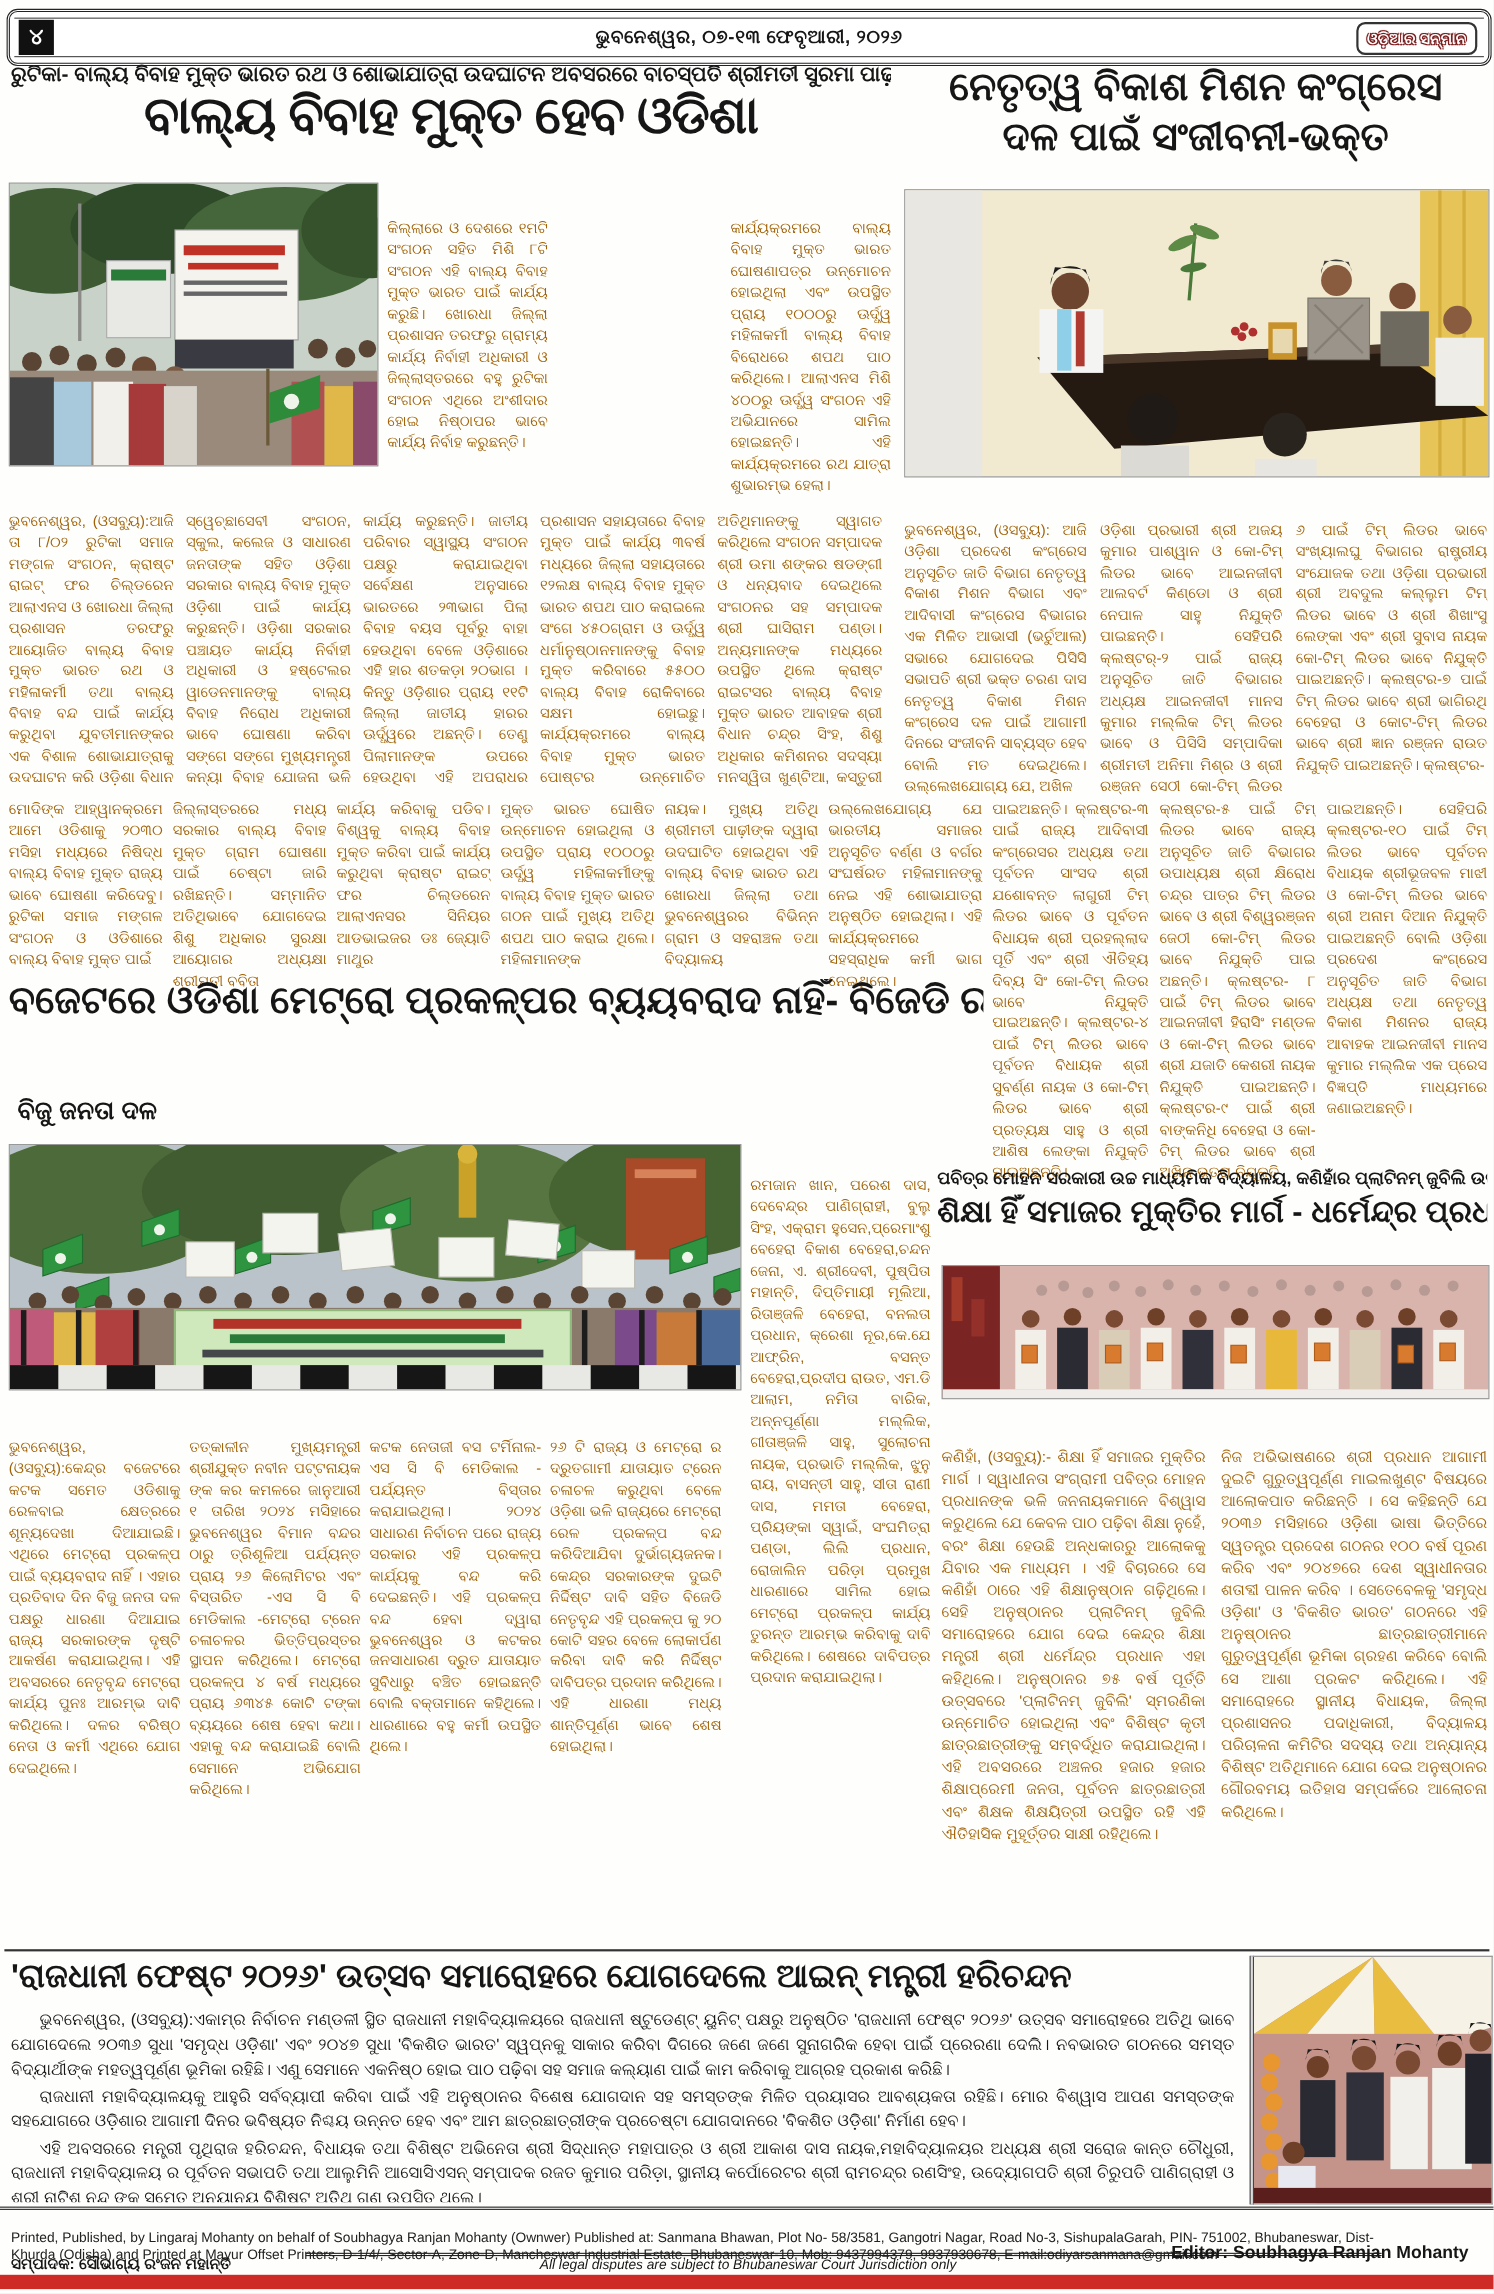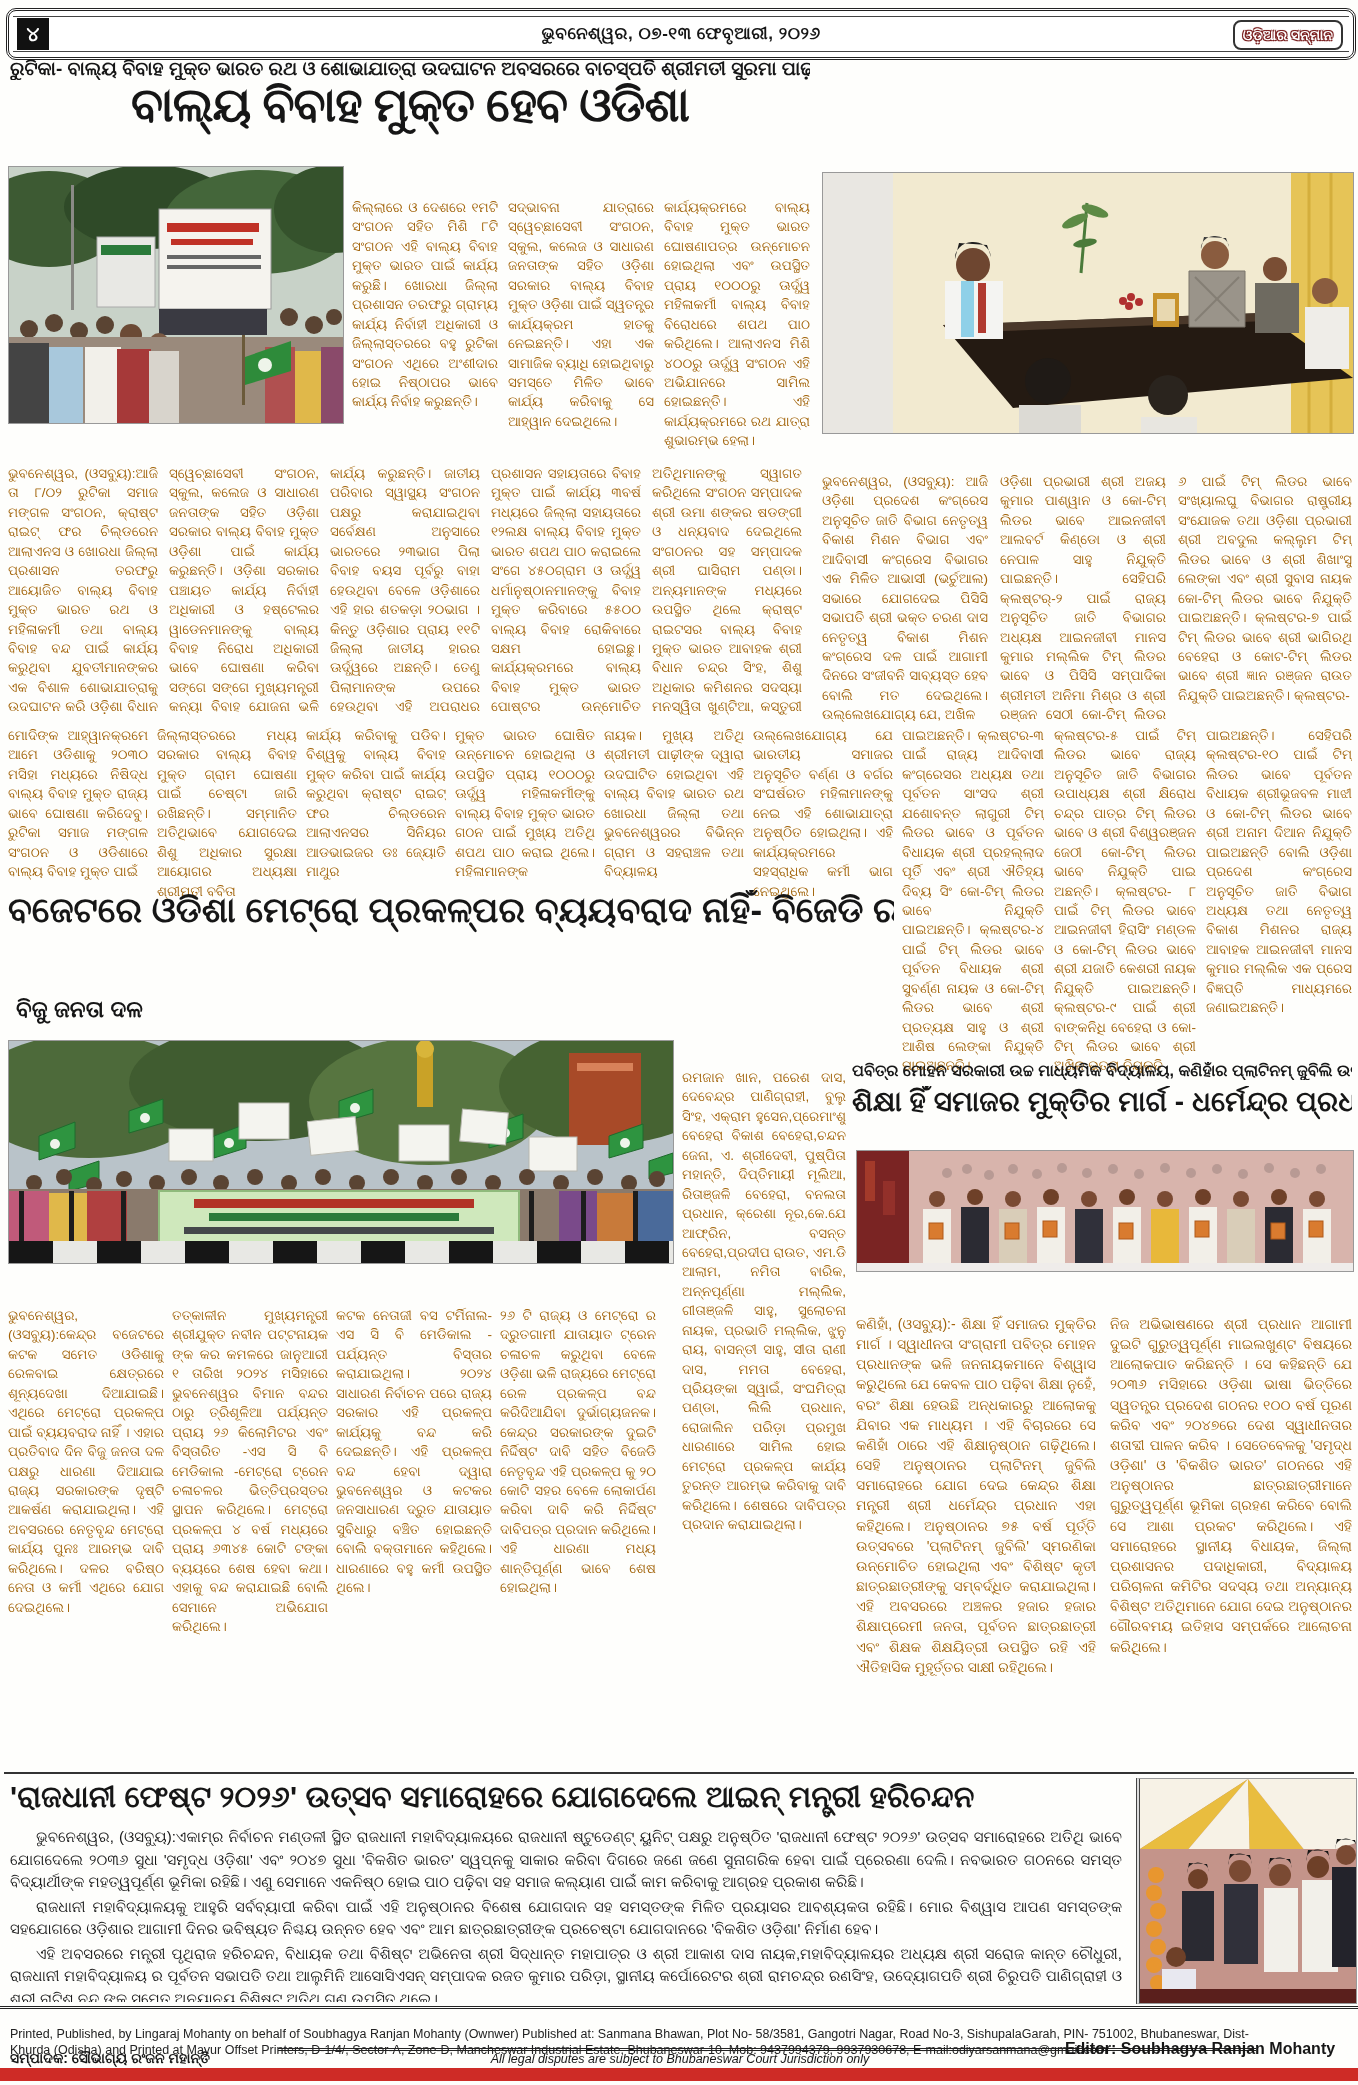--- a/index.html
+++ b/index.html
@@ -97,36 +97,39 @@
     <rect x="140" y="184" width="30" height="72" fill="#d8d4cc"></rect>
     <rect x="256" y="180" width="30" height="76" fill="#b05050"></rect>
     <rect x="286" y="184" width="28" height="72" fill="#e0b84a"></rect>
     <rect x="312" y="180" width="22" height="76" fill="#8a4a6a"></rect>
     <path d="M236,190 l46,-16 v30 l-46,14 z" fill="#2e8b3a"></path>
     <rect x="233" y="168" width="3" height="70" fill="#6b5a3a"></rect>
     <circle cx="256" cy="198" r="7" fill="#eef4ea"></circle>
   </svg>
 
   <div class="abs col" style="left:352px;top:166px;width:146px;height:258px;">କିଲ୍ଲାରେ ଓ ଦେଶରେ ୧ମଟି ସଂଗଠନ ସହିତ ମିଶି ୮ଟି ସଂଗଠନ ଏହି ବାଲ୍ୟ ବିବାହ ମୁକ୍ତ ଭାରତ ପାଇଁ କାର୍ଯ୍ୟ କରୁଛି। ଖୋରଧା ଜିଲ୍ଲା ପ୍ରଶାସନ ତରଫରୁ ଗ୍ରାମ୍ୟ କାର୍ଯ୍ୟ ନିର୍ବାହୀ ଅଧିକାରୀ ଓ ଜିଲ୍ଲାସ୍ତରରେ ବହୁ ରୁଟିକା ସଂଗଠନ ଏଥିରେ ଅଂଶୀଦାର ହୋଇ ନିଷ୍ଠାପର ଭାବେ କାର୍ଯ୍ୟ ନିର୍ବାହ କରୁଛନ୍ତି।</div>
-  <div class="abs col" style="left:508px;top:166px;width:146px;height:258px;">ସଦ୍‌ଭାବନା ଯାତ୍ରାରେ ସ୍ୱେଚ୍ଛାସେବୀ ସଂଗଠନ, ସ୍କୁଲ, କଲେଜ ଓ ସାଧାରଣ ଜନତାଙ୍କ ସହିତ ଓଡ଼ିଶା ସରକାର ବାଲ୍ୟ ବିବାହ ମୁକ୍ତ ଓଡ଼ିଶା ପାଇଁ ସ୍ୱତନ୍ତ୍ର କାର୍ଯ୍ୟକ୍ରମ ହାତକୁ ନେଇଛନ୍ତି। ଏହା ଏକ ସାମାଜିକ ବ୍ୟାଧି ହୋଇଥିବାରୁ ସମସ୍ତେ ମିଳିତ ଭାବେ କାର୍ଯ୍ୟ କରିବାକୁ ସେ ଆହ୍ୱାନ ଦେଇଥିଲେ।</div>
   <div class="abs col" style="left:664px;top:166px;width:146px;height:258px;">କାର୍ଯ୍ୟକ୍ରମରେ ବାଲ୍ୟ ବିବାହ ମୁକ୍ତ ଭାରତ ଘୋଷଣାପତ୍ର ଉନ୍ମୋଚନ ହୋଇଥିଲା ଏବଂ ଉପସ୍ଥିତ ପ୍ରାୟ ୧୦୦୦ରୁ ଊର୍ଦ୍ଧ୍ୱ ମହିଳାକର୍ମୀ ବାଲ୍ୟ ବିବାହ ବିରୋଧରେ ଶପଥ ପାଠ କରିଥିଲେ। ଆଲାଏନସ ମିଶି ୪୦୦ରୁ ଊର୍ଦ୍ଧ୍ୱ ସଂଗଠନ ଏହି ଅଭିଯାନରେ ସାମିଲ ହୋଇଛନ୍ତି। ଏହି କାର୍ଯ୍ୟକ୍ରମରେ ରଥ ଯାତ୍ରା ଶୁଭାରମ୍ଭ ହେଲା।</div>
 
   <div class="abs col" style="left:8px;top:432px;width:150px;height:256px;">ଭୁବନେଶ୍ୱର, (ଓସବ୍ୟୁ):ଆଜି ତା ୮/୦୨ ରୁଟିକା ସମାଜ ମଙ୍ଗଳ ସଂଗଠନ, କ୍ରାଷ୍ଟ ରାଇଟ୍ ଫର ଚିଲ୍ଡରେନ ଆଲାଏନସ ଓ ଖୋରଧା ଜିଲ୍ଲା ପ୍ରଶାସନ ତରଫରୁ ଆୟୋଜିତ ବାଲ୍ୟ ବିବାହ ମୁକ୍ତ ଭାରତ ରଥ ଓ ମହିଳାକର୍ମୀ ତଥା ବାଲ୍ୟ ବିବାହ ବନ୍ଦ ପାଇଁ କାର୍ଯ୍ୟ କରୁଥିବା ଯୁବତୀମାନଙ୍କର ଏକ ବିଶାଳ ଶୋଭାଯାତ୍ରାକୁ ଉଦଘାଟନ କରି ଓଡ଼ିଶା ବିଧାନ ସଭା ବାଚସ୍ପତି ଶ୍ରୀମତୀ ସୁରମା ପାଢ଼ୀ କହିଲେ ଯଶସ୍ୱୀ ପ୍ରଧାନମନ୍ତ୍ରୀ ନରେନ୍ଦ୍ର ମୋଦିଙ୍କ ଆହ୍ୱାନକ୍ରମେ ଆମେ</div>
   <div class="abs col" style="left:169px;top:432px;width:150px;height:256px;">ସ୍ୱେଚ୍ଛାସେବୀ ସଂଗଠନ, ସ୍କୁଲ, କଲେଜ ଓ ସାଧାରଣ ଜନତାଙ୍କ ସହିତ ଓଡ଼ିଶା ସରକାର ବାଲ୍ୟ ବିବାହ ମୁକ୍ତ ଓଡ଼ିଶା ପାଇଁ କାର୍ଯ୍ୟ କରୁଛନ୍ତି। ଓଡ଼ିଶା ସରକାର ପଞ୍ଚାୟତ କାର୍ଯ୍ୟ ନିର୍ବାହୀ ଅଧିକାରୀ ଓ ହଷ୍ଟେଲର ୱାଡେନମାନଙ୍କୁ ବାଲ୍ୟ ବିବାହ ନିରୋଧ ଅଧିକାରୀ ଭାବେ ଘୋଷଣା କରିବା ସଙ୍ଗେ ସଙ୍ଗେ ମୁଖ୍ୟମନ୍ତ୍ରୀ କନ୍ୟା ବିବାହ ଯୋଜନା ଭଳି ଲୋକାଭିମୁଖୀ ଯୋଜନା ଘୋଷଣା କରି ବାଲ୍ୟ ବିବାହ ରୋକିବାକୁ ପ୍ରୟାସ କରିଛନ୍ତି। ଜିଲ୍ଲାସ୍ତରରେ ମଧ୍ୟ ସରକାର ବାଲ୍ୟ</div>
   <div class="abs col" style="left:330px;top:432px;width:150px;height:256px;">କାର୍ଯ୍ୟ କରୁଛନ୍ତି। ଜାତୀୟ ପରିବାର ସ୍ୱାସ୍ଥ୍ୟ ସଂଗଠନ ପକ୍ଷରୁ କରାଯାଇଥିବା ସର୍ବେକ୍ଷଣ ଅନୁସାରେ ଭାରତରେ ୨୩ଭାଗ ପିଲା ବିବାହ ବୟସ ପୂର୍ବରୁ ବାହା ହେଉଥିବା ବେଳେ ଓଡ଼ିଶାରେ ଏହି ହାର ଶତକଡ଼ା ୨୦ଭାଗ । କିନ୍ତୁ ଓଡ଼ିଶାର ପ୍ରାୟ ୧୧ଟି ଜିଲ୍ଲା ଜାତୀୟ ହାରର ଊର୍ଦ୍ଧ୍ୱରେ ଅଛନ୍ତି। ତେଣୁ ପିଲାମାନଙ୍କ ଉପରେ ହେଉଥିବା ଏହି ଅପରାଧର ମୂଳଉତ୍ପାଟନ କରିବାକୁ ହେଲେ ଆମେ ସମସ୍ତେ ଗୋଷ୍ଠୀ ସ୍ତରରେ ଏକାଠି ହୋଇ କାର୍ଯ୍ୟ କରିବାକୁ ପଡିବ।</div>
   <div class="abs col" style="left:491px;top:432px;width:150px;height:256px;">ପ୍ରଶାସନ ସହାୟତାରେ ବିବାହ ମୁକ୍ତ ପାଇଁ କାର୍ଯ୍ୟ ୩ବର୍ଷ ମଧ୍ୟରେ ଜିଲ୍ଲା ସହାୟତାରେ ୧୨ଲକ୍ଷ ବାଲ୍ୟ ବିବାହ ମୁକ୍ତ ଭାରତ ଶପଥ ପାଠ କରାଇଲେ ସଂଗେ ୪୫୦ଗ୍ରାମ ଓ ଊର୍ଦ୍ଧ୍ୱ ଧର୍ମାନୁଷ୍ଠାନମାନଙ୍କୁ ବିବାହ ମୁକ୍ତ କରିବାରେ ୫୫୦୦ ବାଲ୍ୟ ବିବାହ ରୋକିବାରେ ସକ୍ଷମ ହୋଇଛୁ। କାର୍ଯ୍ୟକ୍ରମରେ ବାଲ୍ୟ ବିବାହ ମୁକ୍ତ ଭାରତ ପୋଷ୍ଟର ଉନ୍ମୋଚିତ ହୋଇଥିଲା।</div>
   <div class="abs col" style="left:652px;top:432px;width:150px;height:256px;">ଅତିଥିମାନଙ୍କୁ ସ୍ୱାଗତ କରିଥିଲେ ସଂଗଠନ ସମ୍ପାଦକ ଶ୍ରୀ ଉମା ଶଙ୍କର ଷଡଙ୍ଗୀ ଓ ଧନ୍ୟବାଦ ଦେଇଥିଲେ ସଂଗଠନର ସହ ସମ୍ପାଦକ ଶ୍ରୀ ଘାସିରାମ ପଣ୍ଡା। ଅନ୍ୟମାନଙ୍କ ମଧ୍ୟରେ ଉପସ୍ଥିତ ଥିଲେ କ୍ରାଷ୍ଟ ରାଇଟସର ବାଲ୍ୟ ବିବାହ ମୁକ୍ତ ଭାରତ ଆବାହକ ଶ୍ରୀ ବିଧାନ ଚନ୍ଦ୍ର ସିଂହ, ଶିଶୁ ଅଧିକାର କମିଶନର ସଦସ୍ୟା ମନସ୍ୱିତା ଖୁଣ୍ଟିଆ, କସ୍ତୁରୀ ମିଶ୍ର, ସୁଜାତା ନାୟକ, ଚନ୍ଦନା ଦାସ, ଖୋରଧା ଜିଲ୍ଲା ସାମାଜିକ କଲ୍ୟାଣ ବିଭାଗର କାର୍ଯ୍ୟକ୍ରମ</div>
 
   <div class="abs col" style="left:8px;top:694px;width:140px;height:186px;">ମୋଦିଙ୍କ ଆହ୍ୱାନକ୍ରମେ ଆମେ ଓଡିଶାକୁ ୨୦୩୦ ମସିହା ମଧ୍ୟରେ ନିଷିଦ୍ଧ ବାଲ୍ୟ ବିବାହ ମୁକ୍ତ ରାଜ୍ୟ ଭାବେ ଘୋଷଣା କରିଦେବୁ। ରୁଟିକା ସମାଜ ମଙ୍ଗଳ ସଂଗଠନ ଓ ଓଡିଶାରେ ବାଲ୍ୟ ବିବାହ ମୁକ୍ତ ପାଇଁ</div>
   <div class="abs col" style="left:157px;top:694px;width:140px;height:186px;">ଜିଲ୍ଲାସ୍ତରରେ ମଧ୍ୟ ସରକାର ବାଲ୍ୟ ବିବାହ ମୁକ୍ତ ଗ୍ରାମ ଘୋଷଣା ପାଇଁ ଚେଷ୍ଟା ଜାରି ରଖିଛନ୍ତି। ସମ୍ମାନିତ ଅତିଥିଭାବେ ଯୋଗଦେଇ ଶିଶୁ ଅଧିକାର ସୁରକ୍ଷା ଆୟୋଗର ଅଧ୍ୟକ୍ଷା ଶ୍ରୀମତୀ ବବିତା</div>
   <div class="abs col" style="left:306px;top:694px;width:140px;height:186px;">କାର୍ଯ୍ୟ କରିବାକୁ ପଡିବ। ବିଶ୍ୱକୁ ବାଲ୍ୟ ବିବାହ ମୁକ୍ତ କରିବା ପାଇଁ କାର୍ଯ୍ୟ କରୁଥିବା କ୍ରାଷ୍ଟ ରାଇଟ୍ ଫର ଚିଲ୍ଡରେନ ଆଲାଏନସର ସିନିୟର ଆଡଭାଇଜର ଡଃ ଜ୍ୟୋତି ମାଥୁର</div>
   <div class="abs col" style="left:455px;top:694px;width:140px;height:186px;">ମୁକ୍ତ ଭାରତ ଘୋଷିତ ଉନ୍ମୋଚନ ହୋଇଥିଲା ଓ ଉପସ୍ଥିତ ପ୍ରାୟ ୧୦୦୦ରୁ ଊର୍ଦ୍ଧ୍ୱ ମହିଳାକର୍ମୀଙ୍କୁ ବାଲ୍ୟ ବିବାହ ମୁକ୍ତ ଭାରତ ଗଠନ ପାଇଁ ମୁଖ୍ୟ ଅତିଥି ଶପଥ ପାଠ କରାଇ ଥିଲେ। ମହିଳାମାନଙ୍କ</div>
   <div class="abs col" style="left:604px;top:694px;width:140px;height:186px;">ନାୟକ। ମୁଖ୍ୟ ଅତିଥି ଶ୍ରୀମତୀ ପାଢ଼ୀଙ୍କ ଦ୍ୱାରା ଉଦଘାଟିତ ହୋଇଥିବା ଏହି ବାଲ୍ୟ ବିବାହ ଭାରତ ରଥ ଖୋରଧା ଜିଲ୍ଲା ତଥା ଭୁବନେଶ୍ୱରର ବିଭିନ୍ନ ଗ୍ରାମ ଓ ସହରାଞ୍ଚଳ ତଥା ବିଦ୍ୟାଳୟ</div>
   <div class="abs col" style="left:753px;top:694px;width:140px;height:186px;">ଉଲ୍ଲେଖଯୋଗ୍ୟ ଯେ ଭାରତୀୟ ସମାଜର ଅନୁସୂଚିତ ବର୍ଣ୍ଣ ଓ ବର୍ଗର ସଂଘର୍ଷରତ ମହିଳାମାନଙ୍କୁ ନେଇ ଏହି ଶୋଭାଯାତ୍ରା ଅନୁଷ୍ଠିତ ହୋଇଥିଲା। ଏହି କାର୍ଯ୍ୟକ୍ରମରେ ସହସ୍ରାଧିକ କର୍ମୀ ଭାଗ ନେଇଥିଲେ।</div>
 
+  <div class="abs hl-2" style="left:822px;top:56px;width:530px;height:104px;">
+    <div>ନେତୃତ୍ୱ ବିକାଶ ମିଶନ କଂଗ୍ରେସ</div>
+    <div>ଦଳ ପାଇଁ ସଂଜୀବନୀ-ଭକ୍ତ</div>
+  </div>
 
   <svg class="abs photo" style="left:822px;top:172px;" width="530" height="260" viewBox="0 0 530 260">
     <rect width="530" height="260" fill="#f2ead0"></rect>
     <rect x="0" y="0" width="70" height="260" fill="#e9e7e2"></rect>
     <rect x="468" y="0" width="62" height="260" fill="#e6c457"></rect>
     <line x1="486" y1="0" x2="486" y2="260" stroke="#d4ae3c" stroke-width="3"></line>
     <line x1="508" y1="0" x2="508" y2="260" stroke="#d4ae3c" stroke-width="3"></line>
     <path d="M258,100 q4,-45 6,-70" stroke="#4a7a3a" stroke-width="3" fill="none"></path>
     <ellipse cx="252" cy="48" rx="14" ry="5" fill="#5d8a45" transform="rotate(-25 252 48)"></ellipse>
     <ellipse cx="272" cy="38" rx="14" ry="5" fill="#5d8a45" transform="rotate(20 272 38)"></ellipse>

